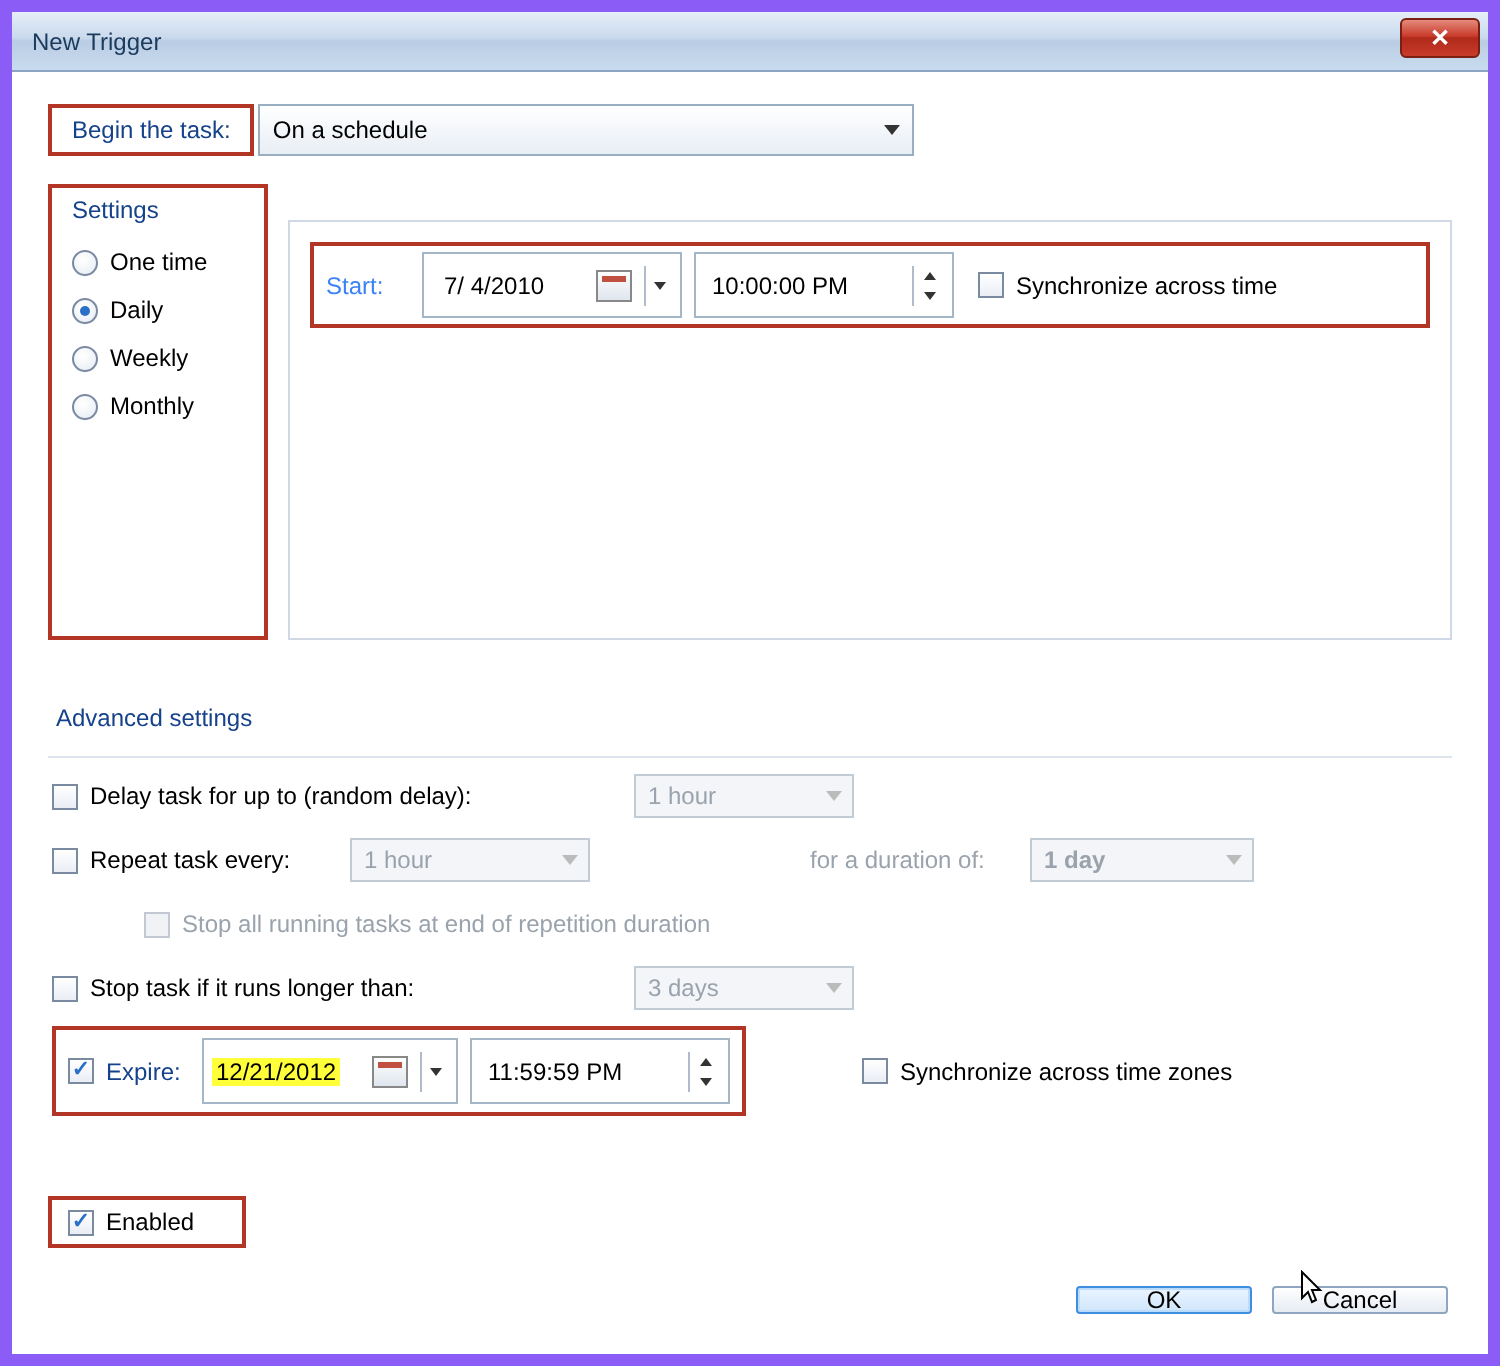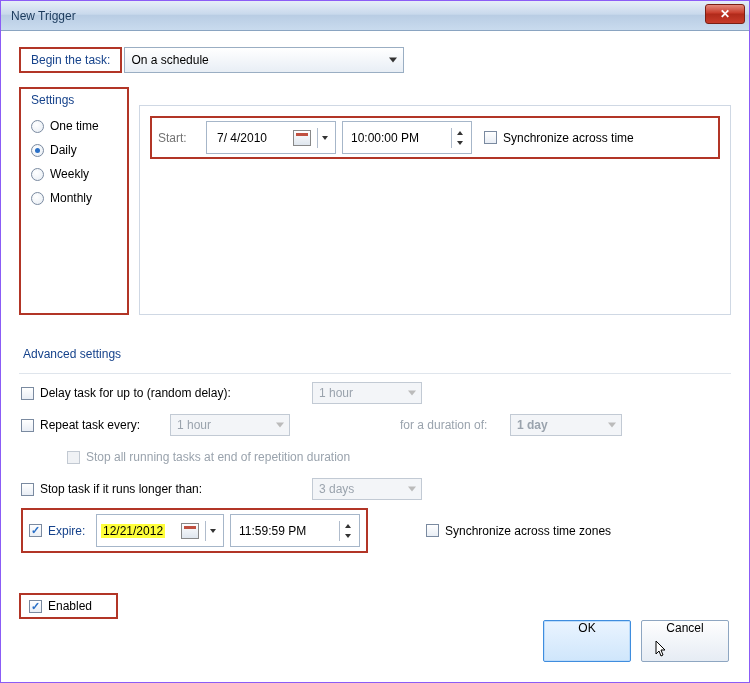--- a/index.html
+++ b/index.html
@@ -10,21 +10,21 @@
     background: #d8e0e8;
     width: 750px;
     height: 683px;
     overflow: hidden;
     position: relative;
   }
   .window {
     width: 750px;
     height: 683px;
     background: #fff;
-    border: 1px solid #8b5cf6;
+    border: 6px solid #8b5cf6;
     position: relative;
   }
   .titlebar {
     height: 30px;
     background: linear-gradient(to bottom, #e6eef8, #c9d9ec 45%, #b9cde4 50%, #c9dbee);
     border-bottom: 1px solid #8aa4c1;
     display: flex;
     align-items: center;
     padding: 0 6px 0 10px;
     position: relative;
@@ -53,21 +53,21 @@
   
   .begin-row { margin-bottom: 14px; align-items: stretch; }
   .begin-label-box {
     padding: 4px 10px;
     color: #15428b;
     display: flex;
     align-items: center;
     margin-right: 2px;
   }
   .begin-dropdown {
-    width: 280px;
+    width: 328px;
     border: 1px solid #9aaec3;
     background: linear-gradient(to bottom,#fff,#e8eef5);
     display: flex;
     align-items: center;
     padding: 0 6px;
     position: relative;
   }
   .dropdown-arrow {
     position: absolute;
     right: 6px;
@@ -104,21 +104,21 @@
 
   .right-area {
     flex: 1;
     border: 1px solid #cfd8e4;
     padding: 10px 12px 12px 12px;
     height: 210px;
     position: relative;
     margin-top: 18px;
   }
   .startline { position: absolute; top: 10px; left: 10px; right: 10px; display: flex; align-items: center; padding: 3px 6px; }
-  .startline .lbl { color:#737373; margin-right:8px; min-width:40px; }
+  .startline .lbl { color:#3b82f6; margin-right:8px; min-width:40px; }
   .datefield, .timefield {
     border: 1px solid #a6b6c9;
     background: #fff;
     display: flex;
     align-items: center;
     padding: 2px 4px;
     height: 33px;
   }
   .datefield { width: 130px; justify-content: flex-start; gap:4px; position: relative; }
   .cal-icon {
@@ -192,23 +192,23 @@
 
   .expire-box { display:flex; align-items:center; padding: 4px 6px; }
   .expire-box .datefield { width:128px; }
   .expire-box .hl { background: #ffff3a; padding:0 2px; }
   .sync-zones { display:flex; align-items:center; margin-left:58px; }
 
   .enabled-box { padding:4px 8px; margin-top: 40px; width:99px; display:flex; align-items:center; }
 
   .buttonbar { position:absolute; bottom:20px; right:20px; display:flex; gap:10px; }
   .btn {
-    width:88px; height:42px; border:1px solid #8ea6c1;
+    width:88px; height:14px; border:1px solid #8ea6c1;
     background: linear-gradient(to bottom,#fefefe,#e6ecf4);
-    display:flex; justify-content:center;
+    display:flex; align-items:center; justify-content:center;
     cursor:pointer; border-radius:2px;
   }
   .btn.primary { border:1px solid #3f8dde; background: linear-gradient(to bottom,#eaf4ff,#cfe6fb); box-shadow:0 0 0 1px #bcdcfb inset; }
 
   .cursor {
     position:absolute; bottom:24px; right:80px; width:14px; height:18px; pointer-events:none;
   }
   .cursor svg { display:block; }
 
   .divider { border-top:1px solid #dfe5ec; margin: 8px 0 4px 0; }

